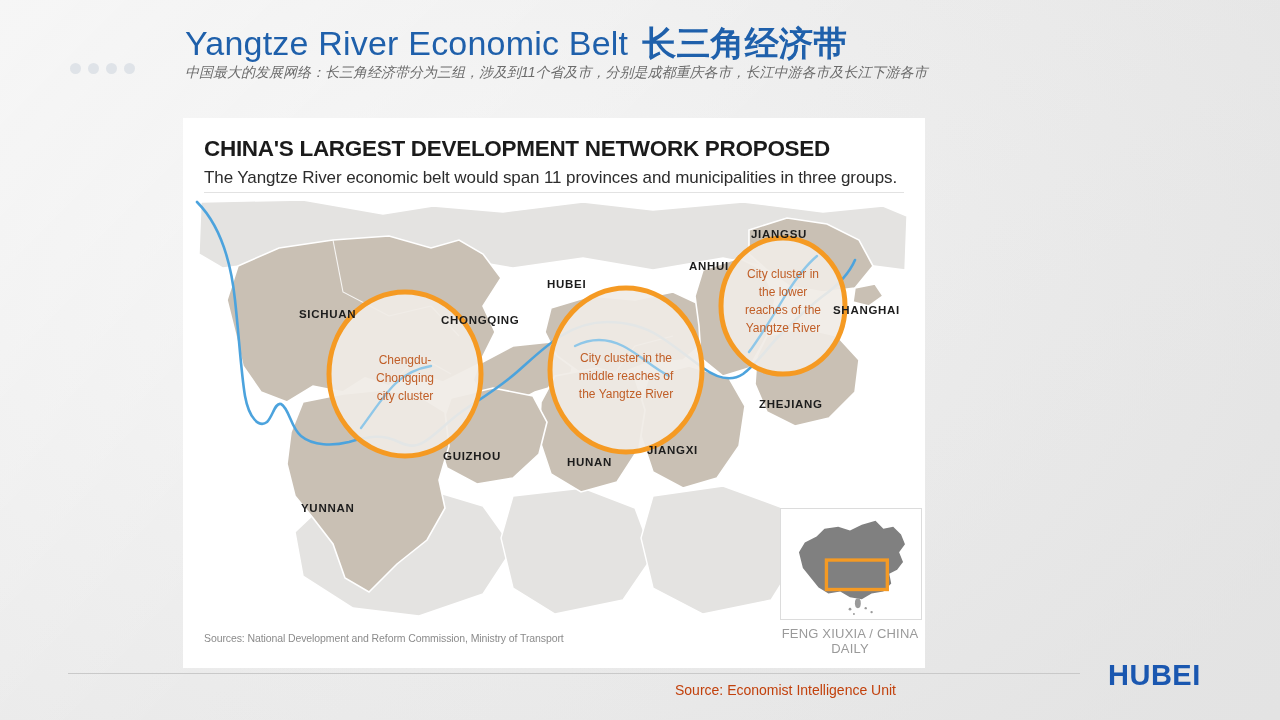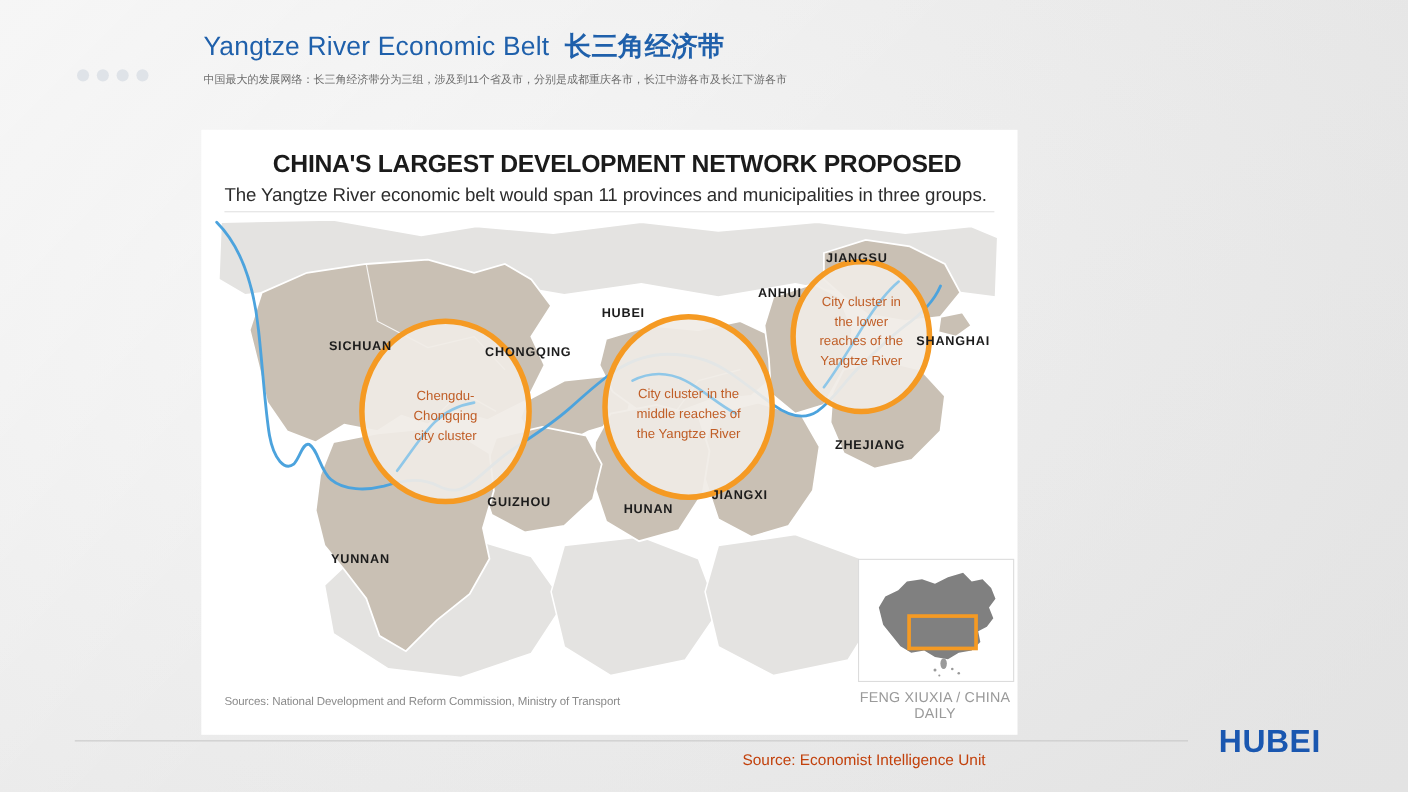--- a/index.html
+++ b/index.html
@@ -22,39 +22,38 @@
   }
 
   
   .dots{
     position:absolute;left:70px;top:63px;display:flex;gap:7px;
   }
   .dots i{width:11px;height:11px;border-radius:50%;background:#dfe3e8;display:block;}
 
   .slide-title{
     position:absolute;left:185px;top:26px;
-    font-size:24px;line-height:34px;font-weight:400;
+    font-size:34px;line-height:34px;font-weight:400;
     color:#1f60ab;letter-spacing:.2px;white-space:nowrap;
   }
   .slide-title .cn{margin-left:14px;font-weight:700;}
   .slide-sub{
     position:absolute;left:185px;top:62px;width:900px;
-    font-size:10px;line-height:21px;color:#6b6b6b;
+    font-size:14px;line-height:21px;color:#6b6b6b;font-style:italic;
   }
 
   
   .figure{
     position:absolute;left:183px;top:118px;width:742px;height:550px;
     background:#ffffff;
   }
   .fig-title{
     position:absolute;left:21px;top:18px;
     font-size:22.5px;font-weight:800;color:#1b1b1b;letter-spacing:-.3px;
     font-family:"Liberation Sans","DejaVu Sans",sans-serif;
-    margin-left:44px;
   }
   .fig-sub{
     position:absolute;left:21px;top:50px;
     font-size:17px;color:#2c2c2c;letter-spacing:-.1px;
   }
   .fig-rule{
     position:absolute;left:21px;top:74px;width:700px;height:1px;background:#e2e2e2;
   }
   .map-wrap{position:absolute;left:0;top:78px;width:742px;height:430px;}
   .fig-src{

